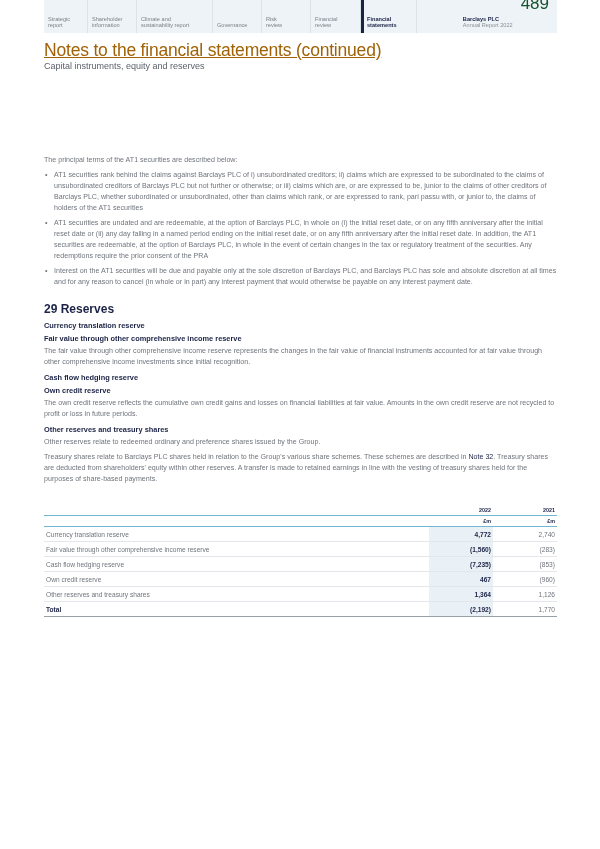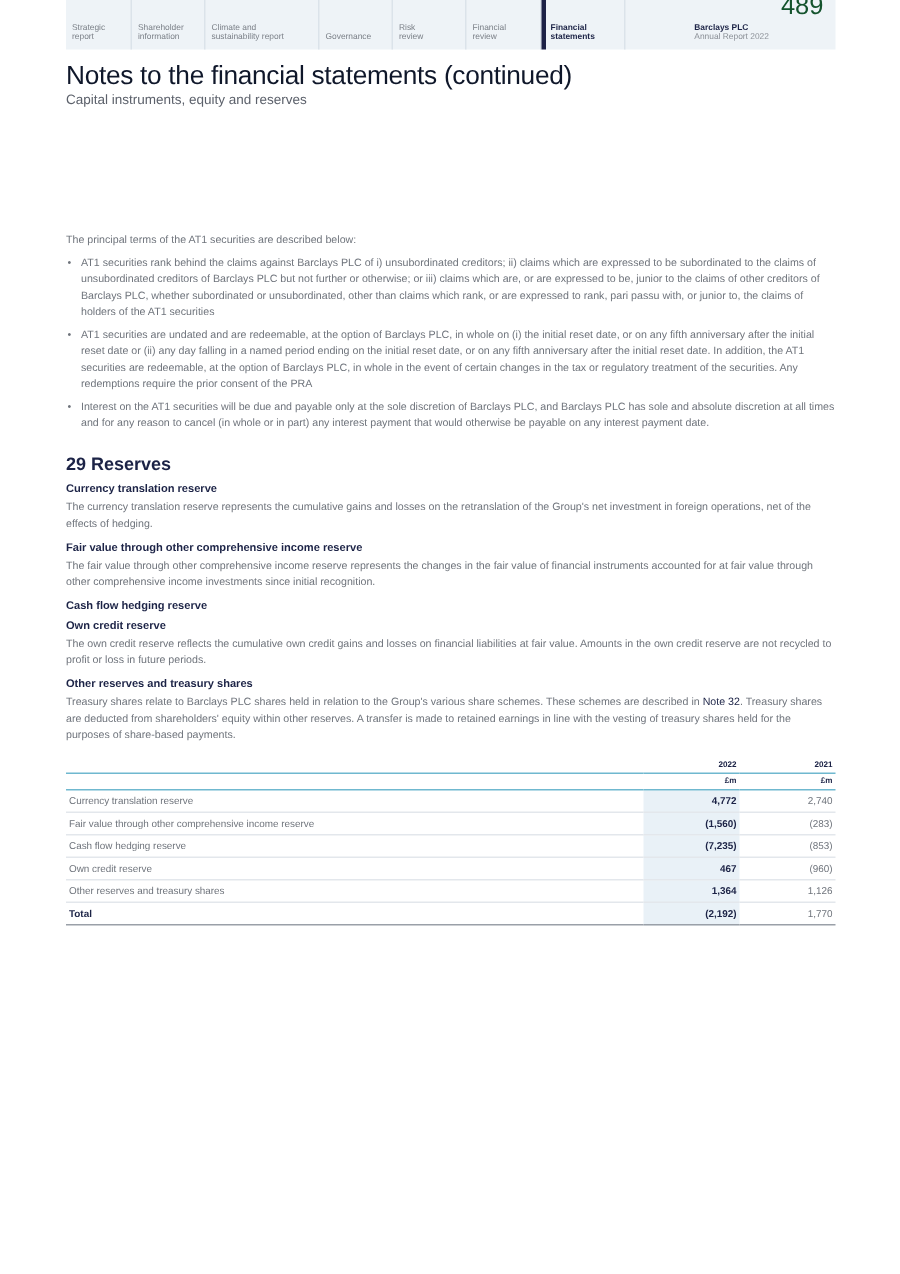--- a/index.html
+++ b/index.html
@@ -17,21 +17,21 @@
     .navtab.active::before { content: ""; position: absolute; left: 0; top: 0; width: 3px; height: 33px;
               background: #1c2146; }
     .navtab.active span { padding-left: 2px; }
     .brand { flex: 1; position: relative; display: flex; align-items: flex-end; justify-content: flex-end;
              padding-right: 8px; padding-bottom: 4px; }
     .brand .bt { text-align: left; font-size: 5.6px; line-height: 6.6px; margin-right: 8px; }
     .brand .bt .b1 { color: #1c2346; font-weight: bold; }
     .brand .bt .b2 { color: #8a8f96; }
     .brand .pg { font-size: 17px; color: #14532d; line-height: 17px; margin-bottom: 17px; }
 
-    .title { position: absolute; left: 44px; top: 40px; font-size: 17.5px; color: #0f172a; letter-spacing: -0.2px; }
+    .title { position: absolute; left: 44px; top: 40px; font-size: 17.5px; color: #a16207; letter-spacing: -0.2px; text-decoration: underline; }
     .subtitle { position: absolute; left: 44px; top: 61px; font-size: 9px; color: #5c616b; }
 
     .content { position: absolute; left: 44px; top: 111px; width: 513px; font-size: 7.1px; line-height: 11px; color: #6f747c; margin-top: 44px; }
     .content p { margin: 0 0 4px 0; }
     .bullets { margin: 0; padding: 0; list-style: none; }
     .bullets li { position: relative; padding-left: 10px; margin-bottom: 4px; }
     .bullets li::before { content: "•"; position: absolute; left: 1px; top: 0; color: #6f747c; }
     .sec-title { font-size: 12px; font-weight: bold; color: #1c2346; margin: 14px 0 4px 0; line-height: 14px; }
     .sub-title { font-size: 7.4px; font-weight: bold; color: #1c2346; margin: 2px 0 2px 0; line-height: 11px; }
     .note-link { color: #1c2346; }
@@ -96,31 +96,31 @@
   <p>The principal terms of the AT1 securities are described below:</p>
   <ul class="bullets">
     <li>AT1 securities rank behind the claims against Barclays PLC of i) unsubordinated creditors; ii) claims which are expressed to be subordinated to the claims of unsubordinated creditors of Barclays PLC but not further or otherwise; or iii) claims which are, or are expressed to be, junior to the claims of other creditors of Barclays PLC, whether subordinated or unsubordinated, other than claims which rank, or are expressed to rank, pari passu with, or junior to, the claims of holders of the AT1 securities</li>
     <li>AT1 securities are undated and are redeemable, at the option of Barclays PLC, in whole on (i) the initial reset date, or on any fifth anniversary after the initial reset date or (ii) any day falling in a named period ending on the initial reset date, or on any fifth anniversary after the initial reset date. In addition, the AT1 securities are redeemable, at the option of Barclays PLC, in whole in the event of certain changes in the tax or regulatory treatment of the securities. Any redemptions require the prior consent of the PRA</li>
     <li>Interest on the AT1 securities will be due and payable only at the sole discretion of Barclays PLC, and Barclays PLC has sole and absolute discretion at all times and for any reason to cancel (in whole or in part) any interest payment that would otherwise be payable on any interest payment date.</li>
   </ul>
 
   <div class="sec-title">29 Reserves</div>
 
   <div class="sub-title">Currency translation reserve</div>
-  <p>The currency translation reserve represents the cumulative gains and losses on the retranslation of the Group's net investment in foreign operations, net of the effects of hedging.</p>
 
   <div class="sub-title">Fair value through other comprehensive income reserve</div>
   <p>The fair value through other comprehensive income reserve represents the changes in the fair value of financial instruments accounted for at fair value through other comprehensive income investments since initial recognition.</p>
 
   <div class="sub-title">Cash flow hedging reserve</div>
 
   <div class="sub-title">Own credit reserve</div>
   <p>The own credit reserve reflects the cumulative own credit gains and losses on financial liabilities at fair value. Amounts in the own credit reserve are not recycled to profit or loss in future periods.</p>
 
   <div class="sub-title">Other reserves and treasury shares</div>
+  <p>Other reserves relate to redeemed ordinary and preference shares issued by the Group.</p>
 
   <p><span>Treasury shares relate to Barclays PLC shares held in relation to the Group's various share schemes. These schemes are described in </span><span class="note-link">Note 32</span><span>. Treasury shares are deducted from shareholders' equity within other reserves. A transfer is made to retained earnings in line with the vesting of treasury shares held for the purposes of share-based payments.</span></p>
 </div>
 
 <table class="rtable">
   <tbody>
       <tr class="hdr hdr1">
     <td style="border-bottom:1px solid #6fb8cf;"></td>
     <td class="num yr">2022</td>
     <td class="num yr">2021</td>

